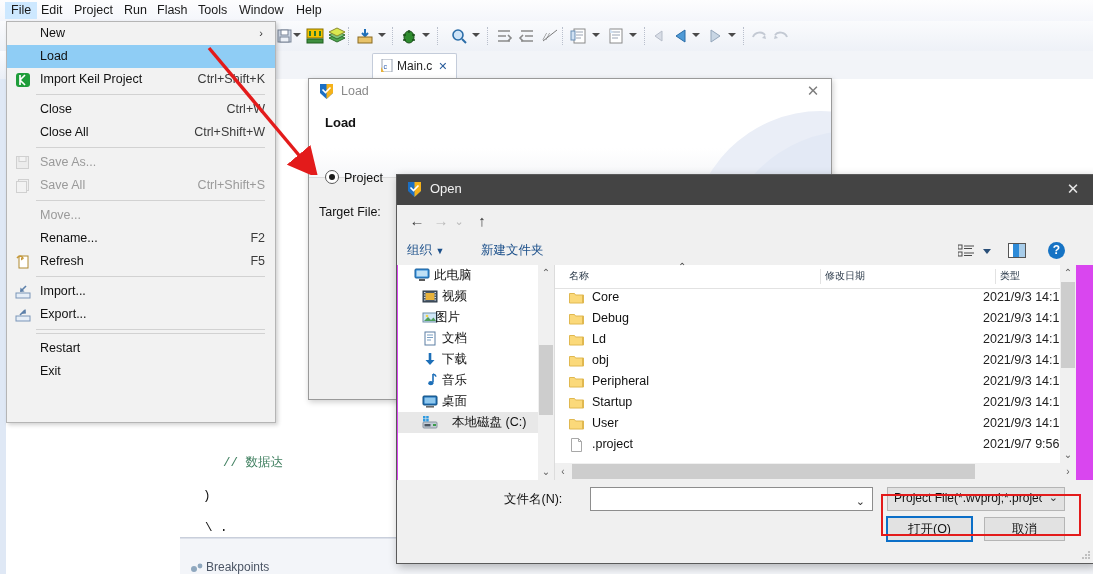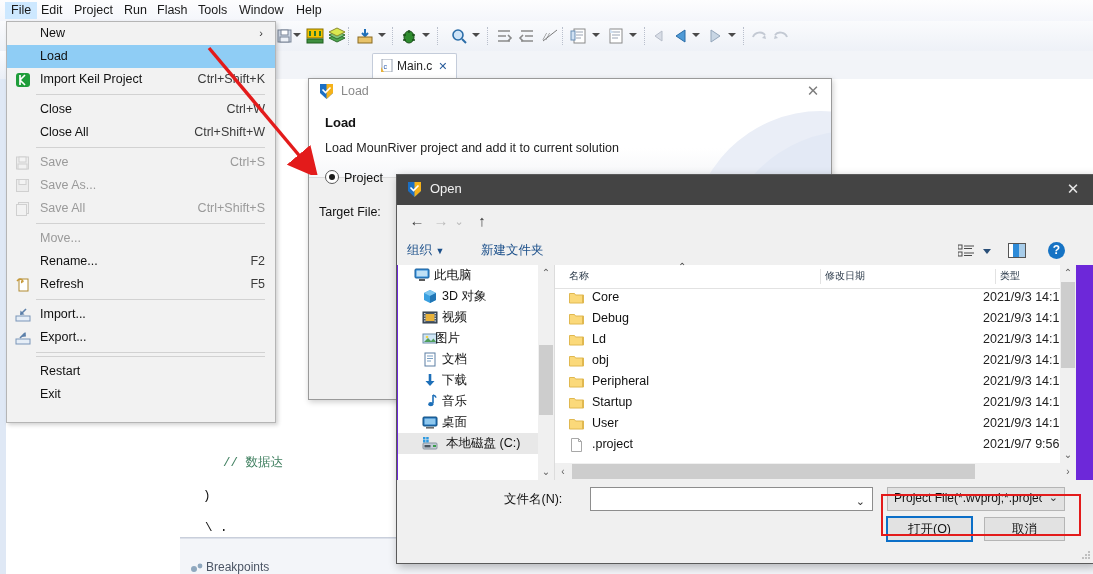--- a/index.html
+++ b/index.html
@@ -108,21 +108,21 @@
   #search-ico{position:absolute;right:6px;top:3px;width:13px;height:14px;}
 
   #cmd-row{position:absolute;left:0;top:62px;width:697px;height:28px;background:#f0f0f0;border-bottom:1px solid #dcdcdc;}
   #cmd-org{position:absolute;left:10px;top:5px;font-size:12.5px;color:#1b4f8a;white-space:nowrap;}
   #cmd-new{position:absolute;left:84px;top:5px;font-size:12.5px;color:#1b4f8a;white-space:nowrap;}
   #view-ico{position:absolute;left:561px;top:7px;width:17px;height:14px;}
   #view-dd{position:absolute;left:586px;top:12px;width:0;height:0;border-left:4px solid transparent;border-right:4px solid transparent;border-top:5px solid #2a4f78;}
   #pane-ico{position:absolute;left:611px;top:6px;width:18px;height:15px;}
   #help-ico{position:absolute;left:651px;top:5px;width:17px;height:17px;border-radius:50%;background:#1673c4;color:#fff;font-size:12px;font-weight:bold;text-align:center;line-height:17px;}
 
-  #content{position:absolute;left:0;top:90px;width:697px;height:215px;background:#6d28d9;text-decoration:underline;}
+  #content{position:absolute;left:0;top:90px;width:697px;height:215px;background:#d946ef;text-decoration:underline;}
   #nav-pane{position:absolute;left:1px;top:0;width:140px;height:215px;background:#fff;overflow:hidden;}
   .navitem{position:relative;height:21px;line-height:21px;font-size:12.5px;color:#111;white-space:nowrap;}
   .navitem .ni-ico{position:absolute;top:3px;width:16px;height:15px;}
   .navitem .ni-lbl{position:absolute;}
   .navitem.sel{background:#e8e8e8;}
 
   #nav-scroll{position:absolute;left:141px;top:0;width:16px;height:215px;background:#f0f0f0;}
   #nav-scroll .up,#nav-scroll .dn{position:absolute;left:0;width:16px;height:16px;text-align:center;line-height:16px;font-size:10px;color:#606060;}
   #nav-scroll .up{top:0;}
   #nav-scroll .dn{bottom:0;}
@@ -374,29 +374,20 @@
       <span class="lbl">Close</span>
       <span class="acc">Ctrl+W</span>
     </div>
     <div class="mrow">
       <span class="lbl">Close All</span>
       <span class="acc">Ctrl+Shift+W</span>
     </div>
     <div class="msep"></div>
     <div class="mrow disabled">
       <span class="micon" style="opacity: 0.45;"><svg viewBox="0 0 16 16" width="16" height="16">
-          <rect x="1.5" y="2" width="12" height="12" fill="#e6e6e6" stroke="#a8a8a8"></rect>
-          <rect x="4" y="2" width="7" height="5" fill="#f6f6f6" stroke="#a8a8a8"></rect>
-          <rect x="3" y="9" width="9" height="5" fill="#f0f0f0" stroke="#a8a8a8"></rect>
-        </svg></span>
-      <span class="lbl">Save</span>
-      <span class="acc">Ctrl+S</span>
-    </div>
-    <div class="mrow disabled">
-      <span class="micon" style="opacity: 0.45;"><svg viewBox="0 0 16 16" width="16" height="16">
           <rect x="1.5" y="1.5" width="12" height="12" fill="#e6e6e6" stroke="#a8a8a8"></rect>
           <rect x="4" y="1.5" width="7" height="5" fill="#f6f6f6" stroke="#a8a8a8"></rect>
           <path d="M10 13.5h4" stroke="#a8a8a8"></path>
         </svg></span>
       <span class="lbl">Save As...</span>
     </div>
     <div class="mrow disabled">
       <span class="micon" style="opacity: 0.45;"><svg viewBox="0 0 16 16" width="16" height="16">
           <rect x="3.5" y="1.5" width="10" height="11" fill="#ececec" stroke="#a8a8a8"></rect>
           <rect x="1.5" y="3.5" width="10" height="11" fill="#f2f2f2" stroke="#a8a8a8"></rect>
@@ -457,21 +448,20 @@
           <path d="M4.5 6.5l3 3 5-5" stroke="#fff" stroke-width="1.6" fill="none"></path>
         </svg>
     </div>
     <div class="t">Load</div>
     <div id="load-x">✕</div>
   </div>
   <div id="load-head">
     <div class="blob" id="blob1"></div>
     <div class="blob" id="blob2"></div>
     <div class="h1">Load</div>
-    <div class="h2">Load MounRiver project and add it to current solution</div>
   </div>
   <div id="load-body"></div>
   <div id="radio-project"><span class="dot"></span><span>Project</span></div>
   <div id="target-label">Target File:</div>
   <div id="target-input"></div>
 </div>
 
 <div id="open-dlg">
 
   <div id="open-title">
@@ -546,28 +536,20 @@
         <div class="navitem">
           <span class="ni-ico" style="left: 16px;"><svg viewBox="0 0 16 15" width="16" height="15">
               <rect x="1" y="1" width="14" height="9" rx="1" fill="#2e8bd8" stroke="#1b5f99"></rect>
               <rect x="2.5" y="2.5" width="11" height="6" fill="#bfe0f5"></rect>
               <rect x="5" y="11" width="6" height="2" fill="#5a5a5a"></rect>
             </svg></span>
           <span class="ni-lbl" style="left: 36px;">此电脑</span>
         </div>
         <div class="navitem">
           <span class="ni-ico" style="left: 24px;"><svg viewBox="0 0 16 15" width="16" height="15">
-              <path d="M8 1l6 3v7l-6 3-6-3V4z" fill="#3aa0e0"></path>
-              <path d="M8 1l6 3-6 3-6-3z" fill="#7fc6ee"></path>
-              <path d="M8 7v7l6-3V4z" fill="#2176b5"></path>
-            </svg></span>
-          <span class="ni-lbl" style="left: 44px;">3D 对象</span>
-        </div>
-        <div class="navitem">
-          <span class="ni-ico" style="left: 24px;"><svg viewBox="0 0 16 15" width="16" height="15">
               <rect x="1" y="2" width="14" height="11" fill="#4b5a6b" stroke="#2e3a47"></rect>
               <rect x="3.5" y="4" width="9" height="7" fill="#e8b23a"></rect>
               <path d="M2 3.5h1.5M2 6h1.5M2 8.5h1.5M2 11h1.5M12.5 3.5H14M12.5 6H14M12.5 8.5H14M12.5 11H14" stroke="#d7dde4" stroke-width="1.2"></path>
             </svg></span>
           <span class="ni-lbl" style="left: 44px;">视频</span>
         </div>
         <div class="navitem">
           <span class="ni-ico" style="left: 24px;"><svg viewBox="0 0 16 15" width="16" height="15">
               <rect x="1" y="3" width="14" height="9" fill="#cfe6f7" stroke="#6f8fa8"></rect>
               <circle cx="5" cy="6" r="1.3" fill="#f2d24a"></circle>
@@ -608,21 +590,21 @@
         <div class="navitem sel">
           <span class="ni-ico" style="left: 24px;"><svg viewBox="0 0 16 15" width="16" height="15">
               <rect x="1" y="7" width="14" height="6" rx="1" fill="#c3ccd6" stroke="#8a949f"></rect>
               <rect x="2.5" y="9" width="6" height="2.4" fill="#4a5560"></rect>
               <rect x="1" y="1" width="2.5" height="2.5" fill="#2e9ae0"></rect>
               <rect x="4.2" y="1" width="2.5" height="2.5" fill="#2e9ae0"></rect>
               <rect x="1" y="4" width="2.5" height="2.5" fill="#2e9ae0"></rect>
               <rect x="4.2" y="4" width="2.5" height="2.5" fill="#2e9ae0"></rect>
               <rect x="11" y="9" width="3" height="2" fill="#3b9c4a"></rect>
             </svg></span>
-          <span class="ni-lbl" style="left: 48px; text-align: right;">本地磁盘 (C:)</span>
+          <span class="ni-lbl" style="left: 54px; text-align: right;">本地磁盘 (C:)</span>
         </div>
       </div>
 
     <div id="nav-scroll">
       <div class="up">⌃</div>
       <div id="nav-thumb"></div>
       <div class="dn">⌄</div>
     </div>
 
     <div id="split-v"></div>

